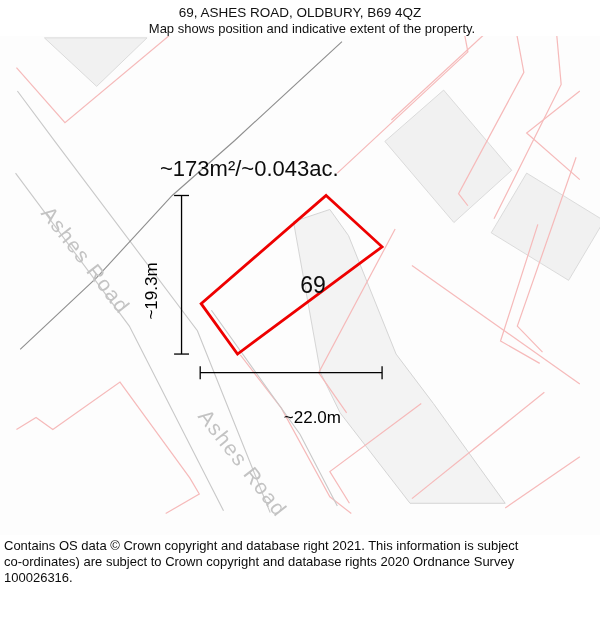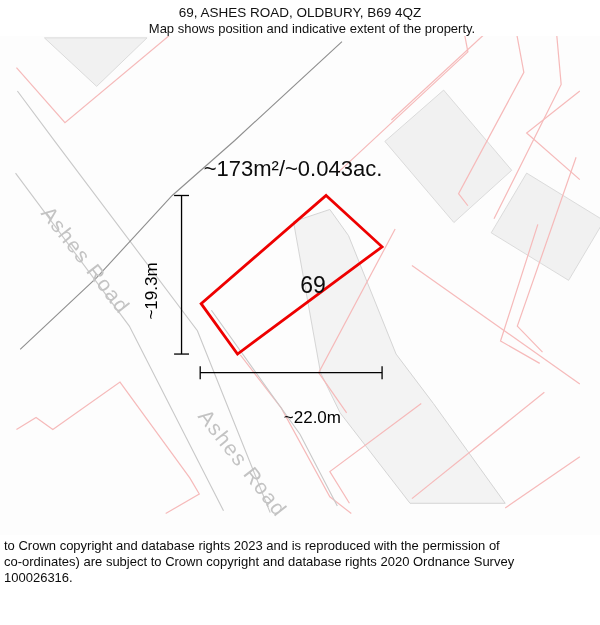--- a/index.html
+++ b/index.html
@@ -7,21 +7,21 @@
     position:relative;width:600px;height:625px;background:#ffffff;
     font-family:"Liberation Sans","DejaVu Sans",sans-serif;color:#111;
     overflow:hidden;
   }
   .hdr{position:absolute;left:0;top:0;width:600px;text-align:center;}
   .hdr .title{font-size:13.5px;line-height:17px;padding-top:4px;}
   .hdr .subtitle{font-size:13px;line-height:16px;margin-left:24px;}
   #map-viewport{position:absolute;left:0;top:36px;width:600px;height:499px;overflow:hidden;background:#fdfdfd;}
   #map-viewport svg{display:block;}
   .overlay{position:absolute;white-space:nowrap;}
-  .area-label{left:160px;top:156px;width:266px;text-align:center;font-size:22px;color:#0c0c0c;}
+  .area-label{left:160px;top:156px;width:266px;font-size:22px;color:#0c0c0c;}
   .plot-number{left:290px;top:272px;width:46px;text-align:center;font-size:23px;color:#0c0c0c;}
   .dim-label{font-size:17px;color:#000;}
   .dim-v{left:112px;top:281px;width:80px;text-align:center;transform:rotate(-90deg);}
   .dim-h{left:241px;top:408px;width:100px;text-align:right;}
   .road-label{font-size:21px;color:#c3c3c3;letter-spacing:1.5px;width:124px;text-align:center;}
   .road-1{left:22px;top:246px;transform:rotate(52deg);}
   .road-2{left:179px;top:449px;transform:rotate(52deg);}
   .ftr{position:absolute;left:4px;top:538px;width:594px;}
   .ftr div{font-size:13px;line-height:16.2px;color:#0c0c0c;}
 </style>
@@ -84,18 +84,18 @@
   </div>
 
   <div class="overlay area-label">~173m²/~0.043ac.</div>
   <div class="overlay plot-number">69</div>
   <div class="overlay dim-label dim-v">~19.3m</div>
   <div class="overlay dim-label dim-h">~22.0m</div>
   <div class="overlay road-label road-1">Ashes Road</div>
   <div class="overlay road-label road-2">Ashes Road</div>
 
   <div class="ftr">
-    <div>to Crown copyright and database rights 2023 and is reproduced with the permission of</div>
+    <div>Contains OS data © Crown copyright and database right 2021. This information is subject</div>
     <div>co-ordinates) are subject to Crown copyright and database rights 2020 Ordnance Survey</div>
     <div>100026316.</div>
   </div>
 
 </div>
 
 </body></html>

